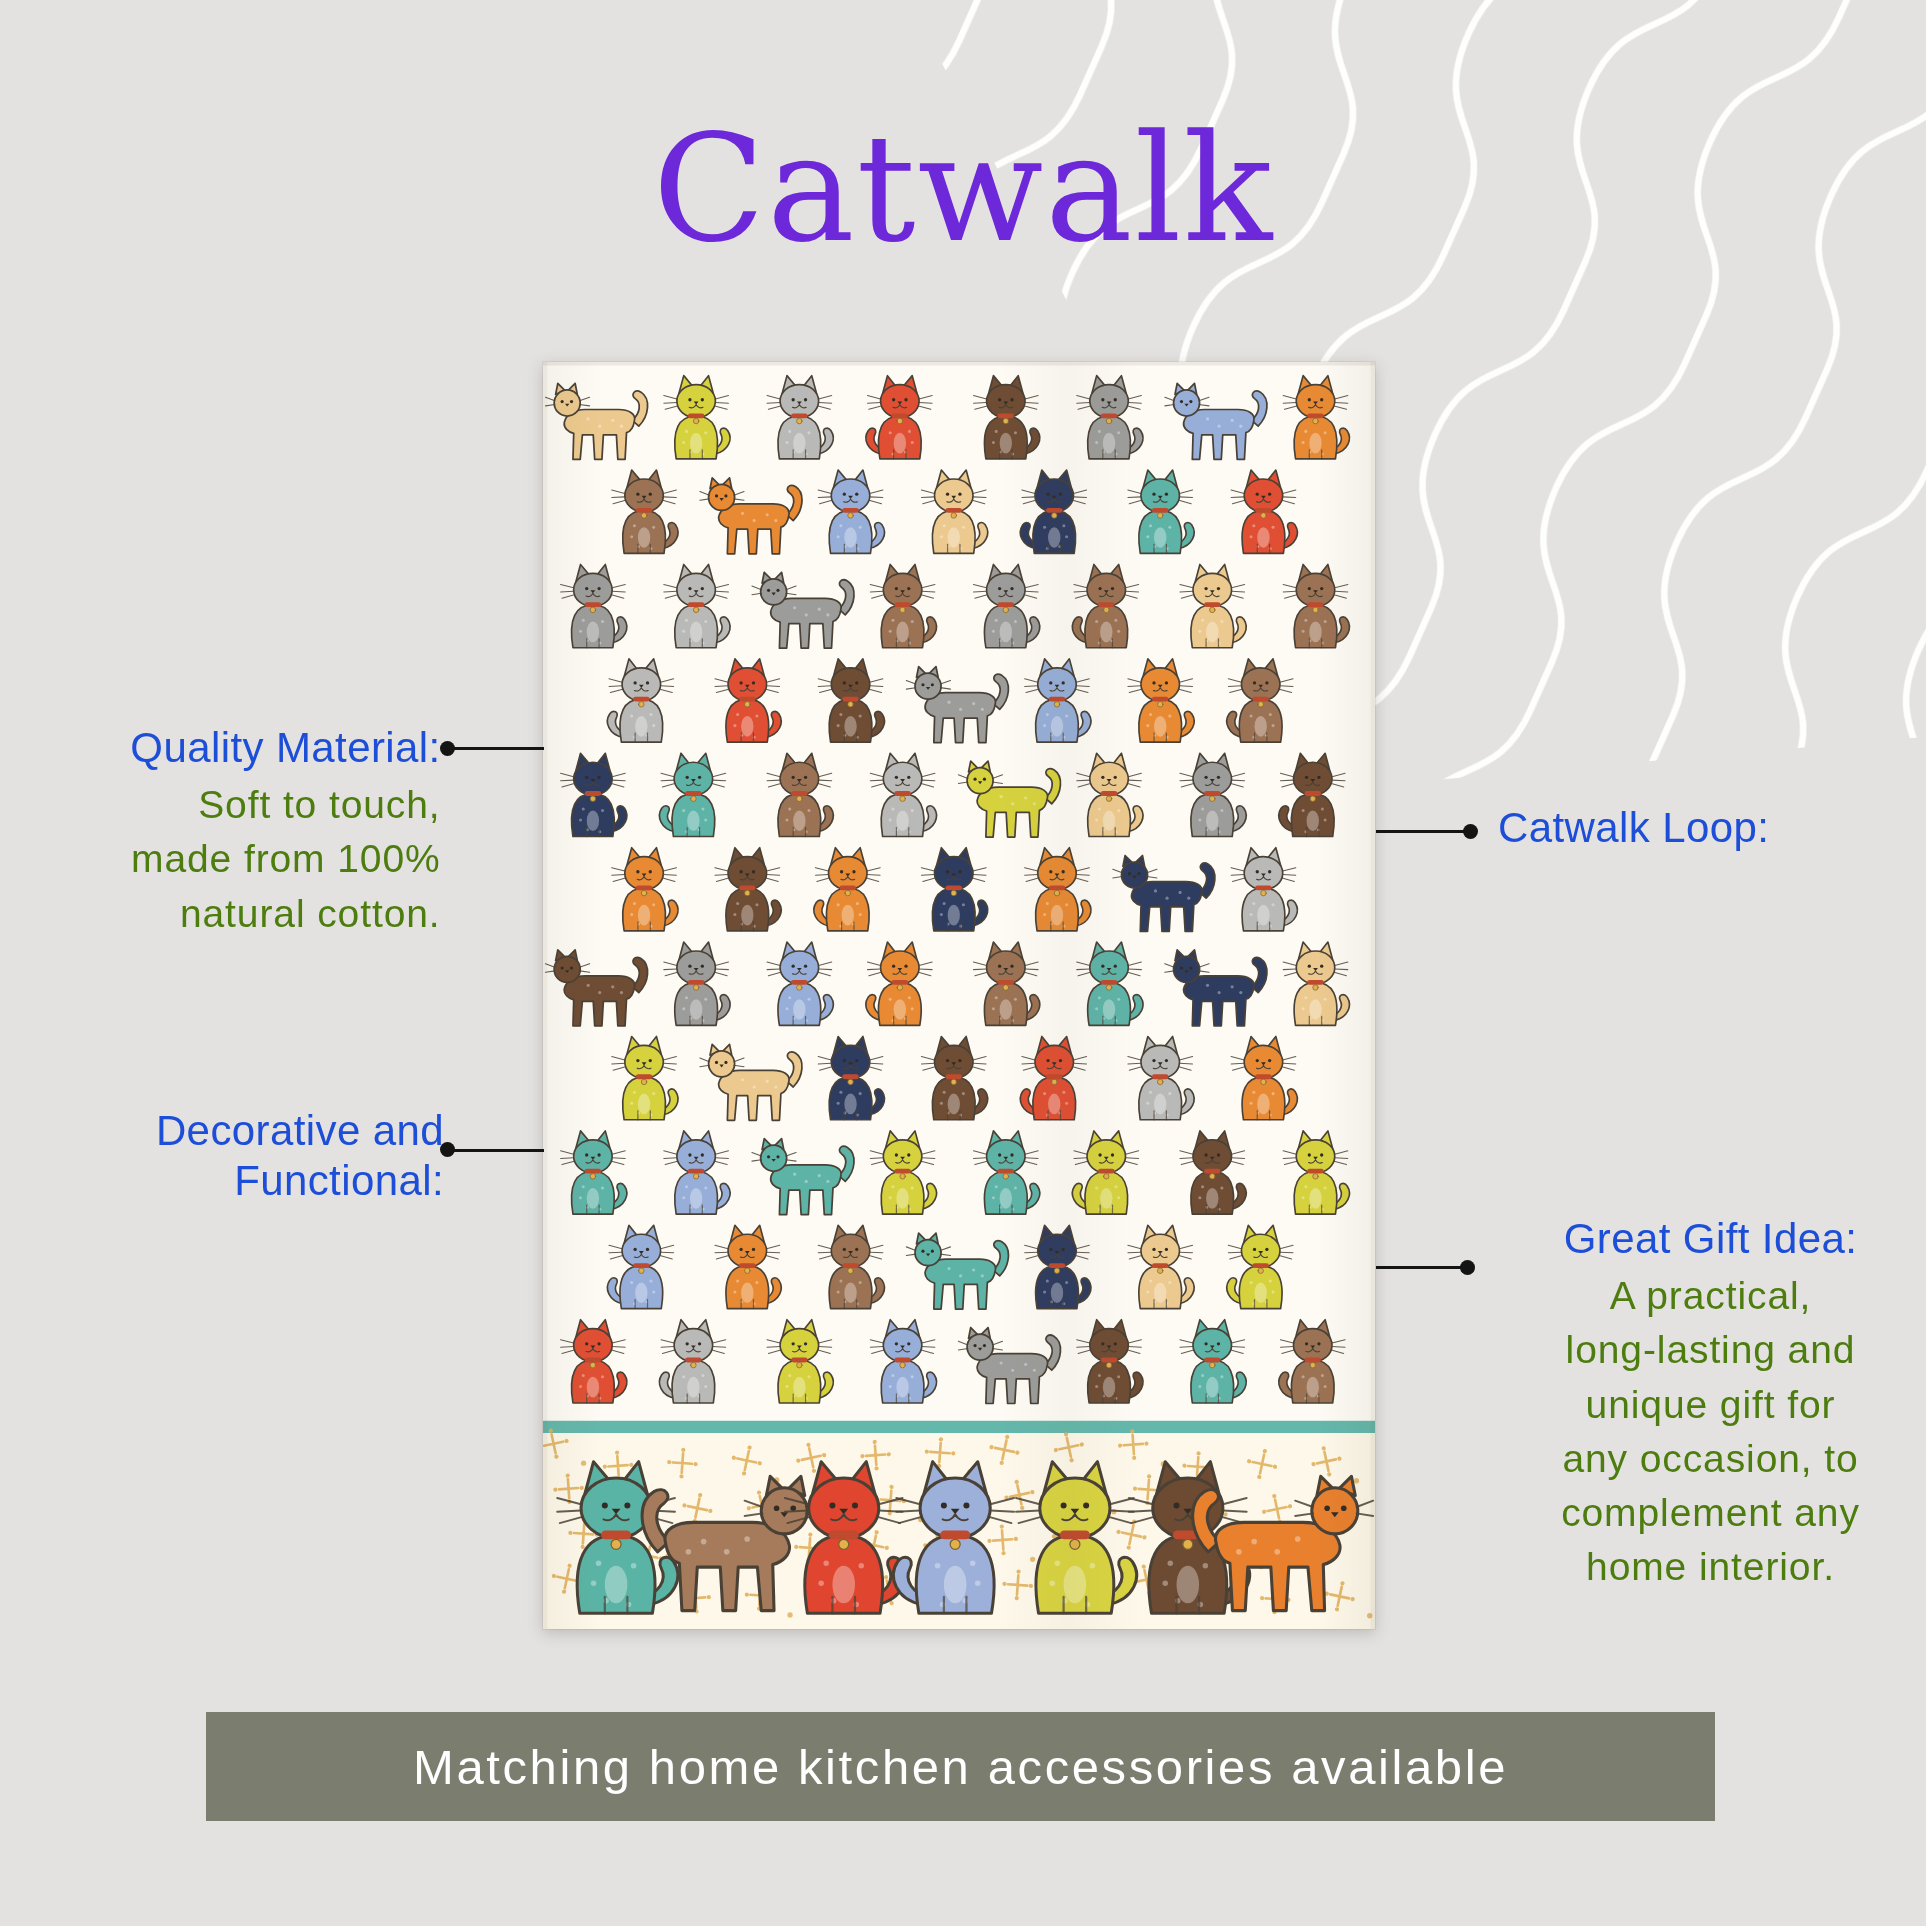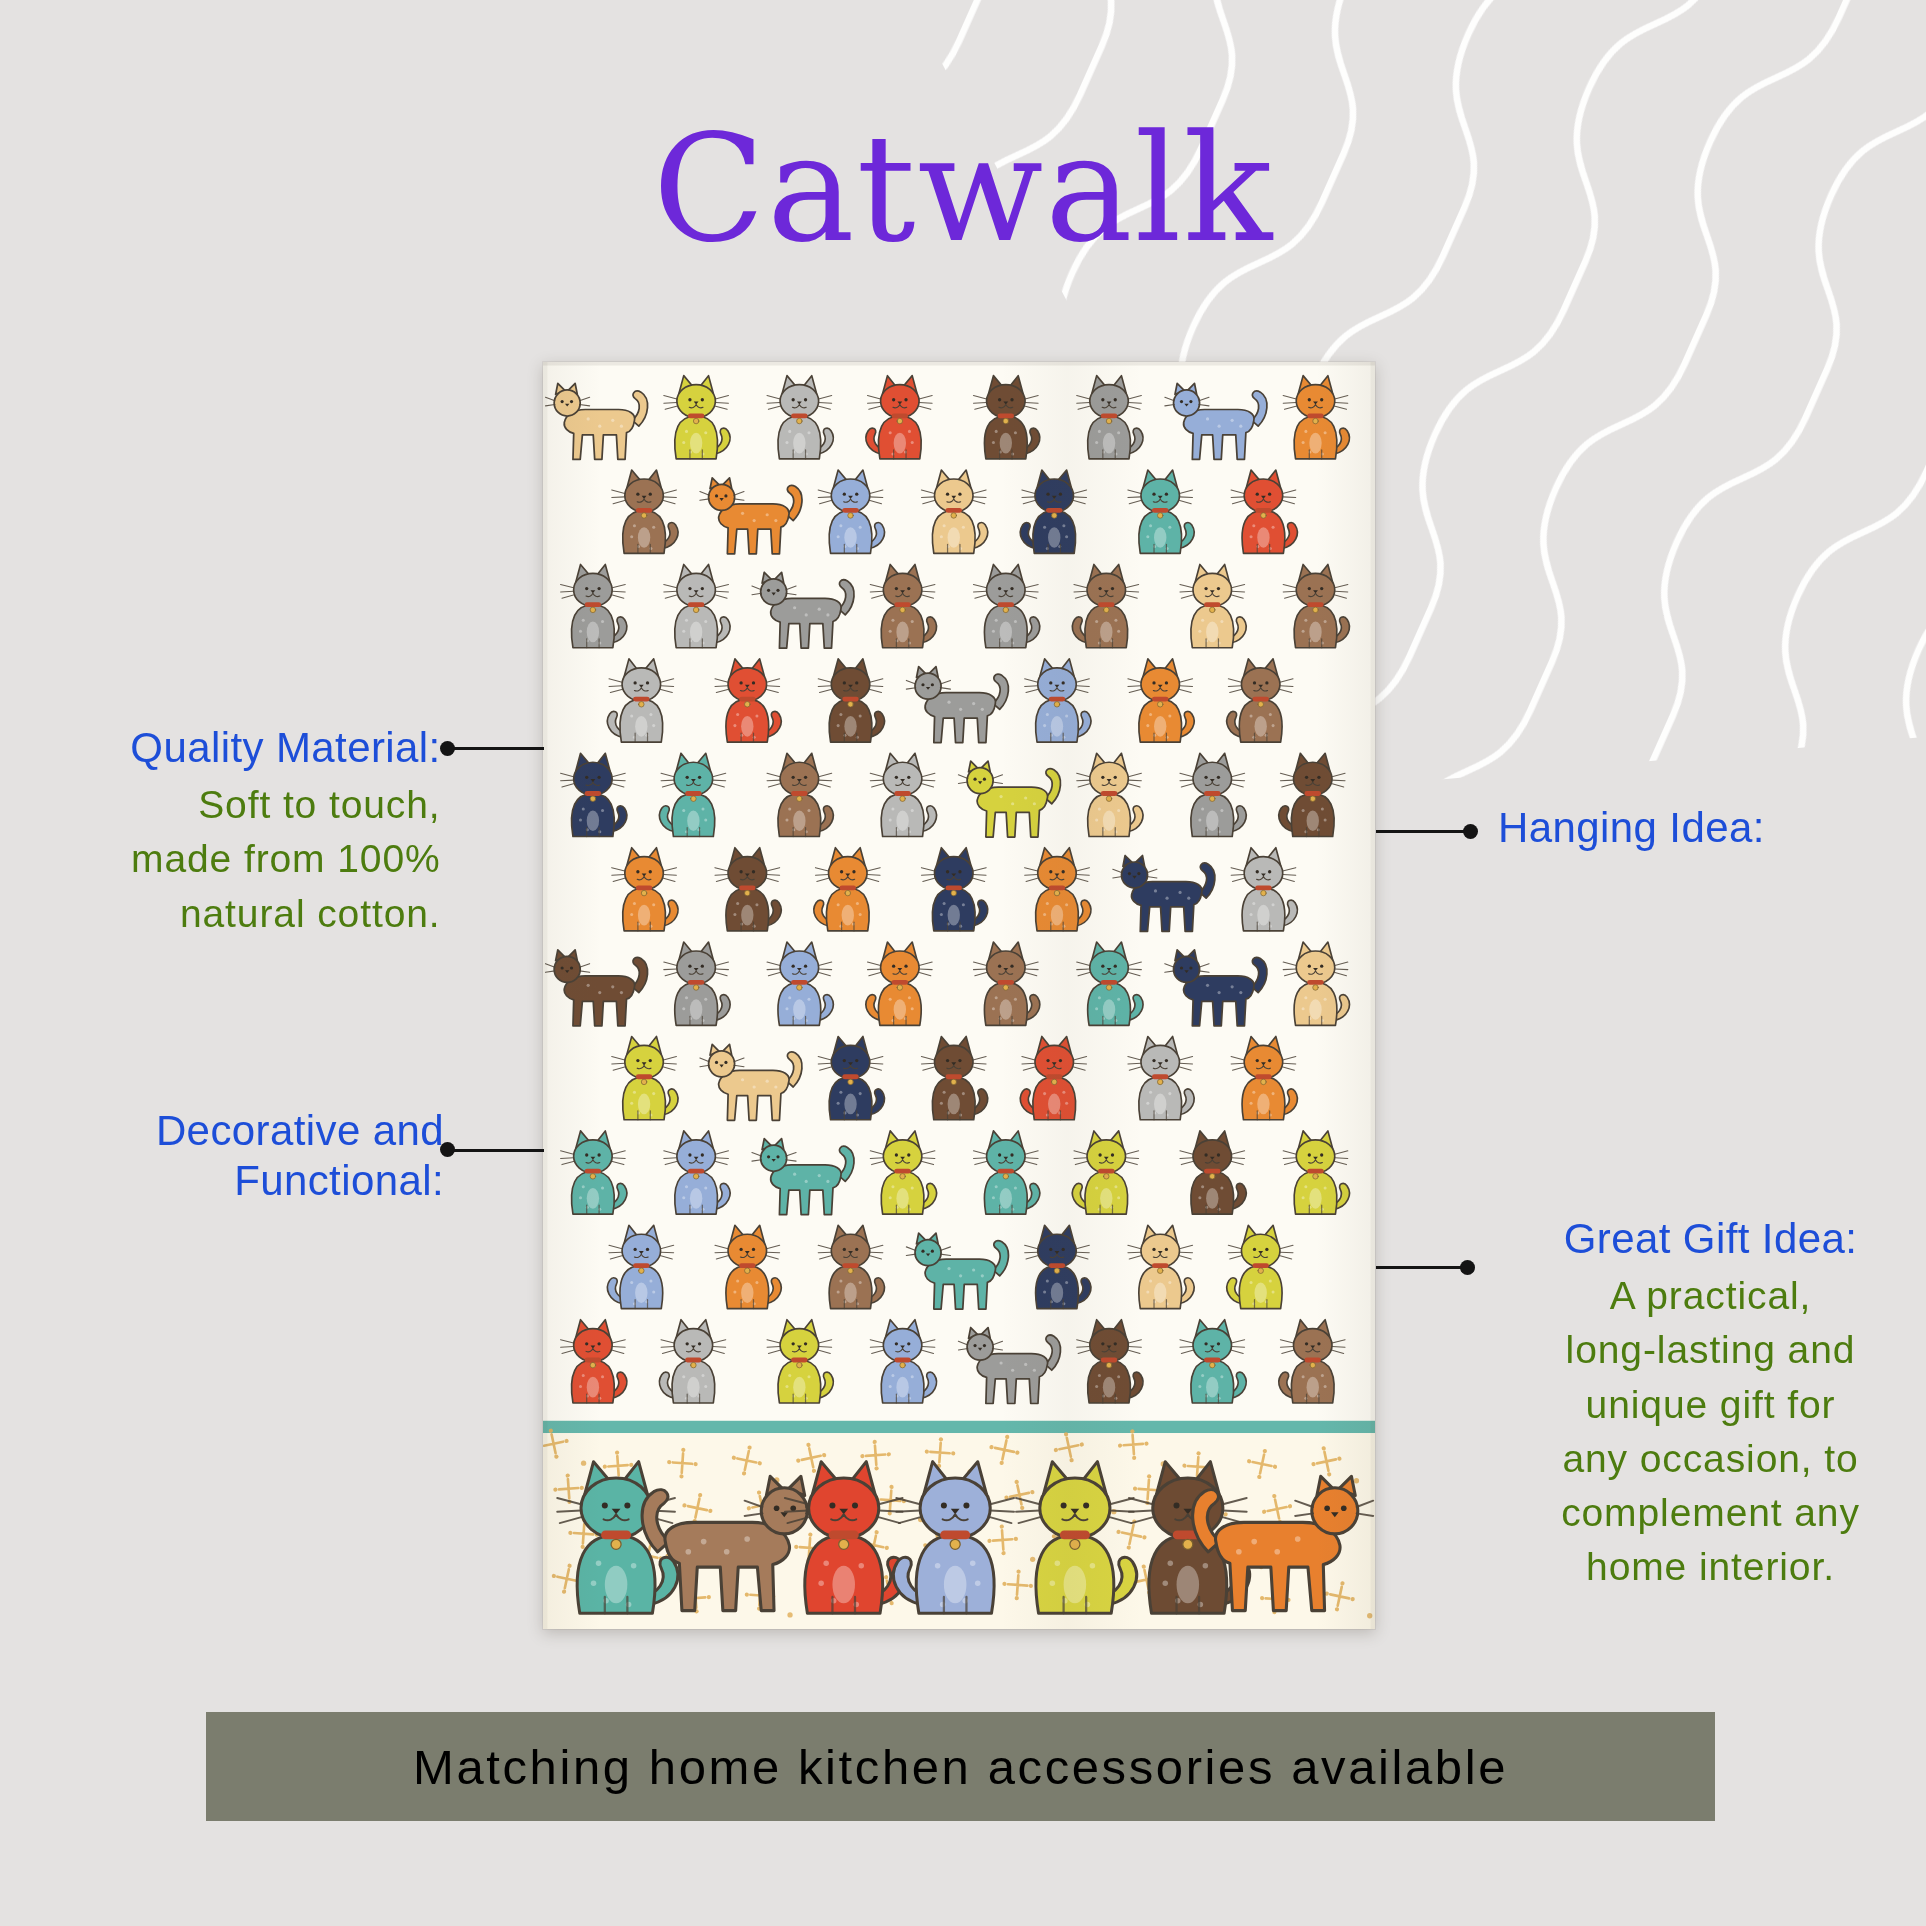--- a/index.html
+++ b/index.html
@@ -44,21 +44,21 @@
   .cdot{position:absolute;width:15px;height:15px;border-radius:50%;background:#141414;}
   #line-l1{left:448px;top:747px;width:96px;}  #dot-l1{left:440px;top:741px;}
   #line-l2{left:448px;top:1149px;width:96px;} #dot-l2{left:440px;top:1142px;}
   #line-r1{left:1376px;top:830px;width:90px;} #dot-r1{left:1463px;top:824px;}
   #line-r2{left:1376px;top:1266px;width:88px;}#dot-r2{left:1460px;top:1260px;}
   #footer-banner{
     position:absolute;left:206px;top:1712px;width:1509px;height:109px;
     background:#7b7d6e;display:flex;align-items:center;justify-content:center;
   }
   #footer-banner span{
-    font-size:49px;letter-spacing:2.6px;color:#000000;font-weight:400;
+    font-size:49px;letter-spacing:2.6px;color:#ffffff;font-weight:400;
   }
 </style>
 </head>
 <body>
 
 <svg id="decor-svg" viewBox="0 0 2184 2184" aria-hidden="true">
   <defs>
     <pattern id="swirlpat" patternUnits="userSpaceOnUse" width="150" height="430" patternTransform="rotate(24)">
       <path d="M112,-20 L112,30 C112,132 36,112 36,218 C36,328 112,306 112,400 L112,452" fill="none" stroke="#ffffff" stroke-width="7.5" opacity="0.95"></path>
     </pattern>
@@ -310,21 +310,21 @@
   <h3>Quality Material:</h3>
   <p>Soft to touch,
 made from 100%
 natural cotton.</p>
 </div>
 <div class="callout" id="callout-left-2">
   <h3>Decorative and
 Functional:</h3>
 </div>
 <div class="callout" id="callout-right-1">
-  <h3>Hanging Idea:</h3>
+  <h3>Catwalk Loop:</h3>
 </div>
 <div class="callout" id="callout-right-2">
   <h3>Great Gift Idea:</h3>
   <p>A practical,
 long-lasting and
 unique gift for
 any occasion, to
 complement any
 home interior.</p>
 </div>

